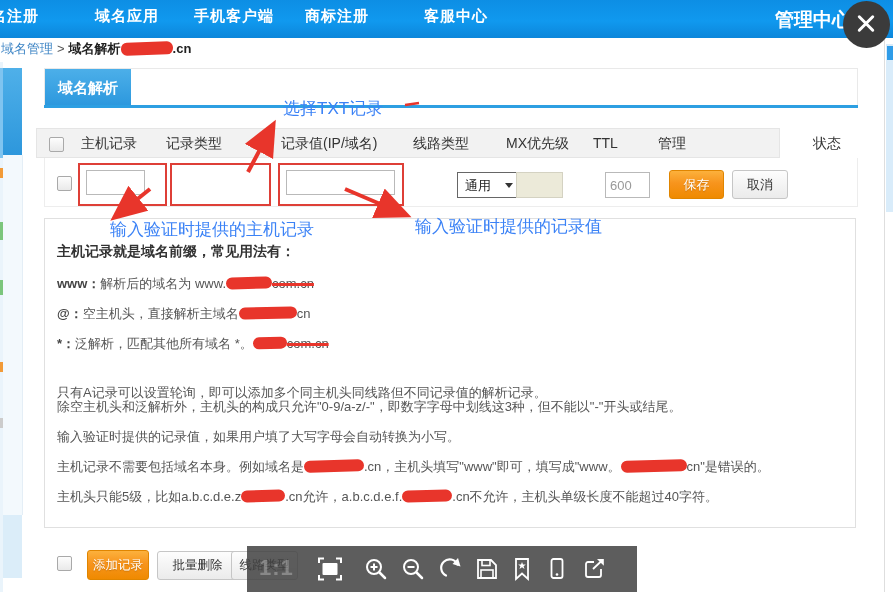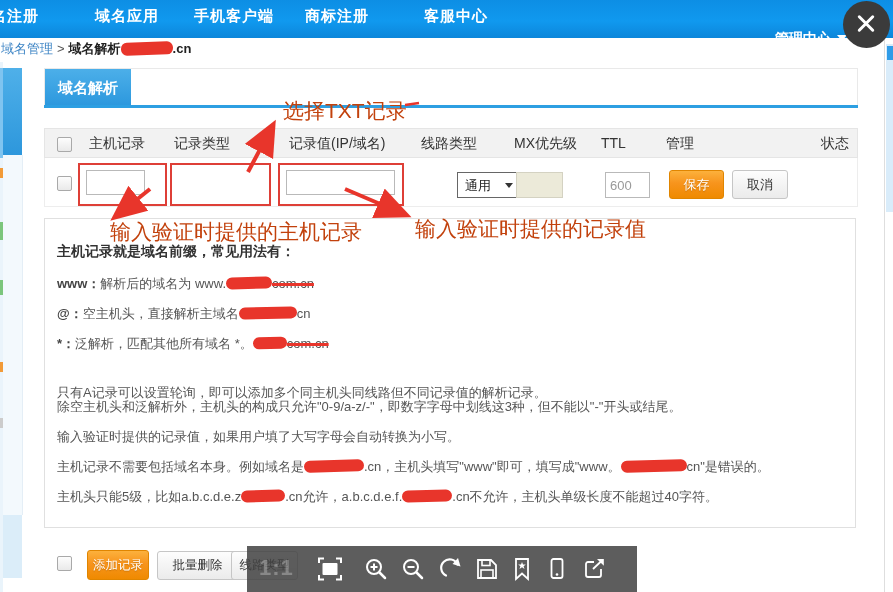--- a/index.html
+++ b/index.html
@@ -7,21 +7,21 @@
     width:893px;height:592px;position:relative;overflow:hidden;
     background:#ffffff;
     font-family:"Liberation Sans","DejaVu Sans",sans-serif;
     -webkit-font-smoothing:antialiased;
   }
   
   .navbar{position:absolute;left:0;top:0;width:893px;height:38px;
     background:linear-gradient(180deg,#0d8ee4 0%,#1099ef 55%,#0c86da 100%);z-index:10;}
   .nav-item{position:absolute;top:7px;color:#fff;font-size:15px;font-weight:bold;
     letter-spacing:1px;white-space:nowrap;cursor:pointer;}
-  .nav-right{position:absolute;top:7px;left:775px;color:#fff;font-size:14px;font-weight:bold;margin-top:23px;}
+  .nav-right{position:absolute;top:7px;left:775px;color:#fff;font-size:19px;font-weight:bold;}
   .nav-caret{display:inline-block;width:0;height:0;border-left:5px solid transparent;
     border-right:5px solid transparent;border-top:6px solid #fff;margin-left:6px;vertical-align:2px;}
   
   .close-btn{position:absolute;left:843px;top:1px;width:47px;height:47px;border-radius:50%;
     background:#3b3b3b;z-index:60;cursor:pointer;}
   .close-btn span{position:absolute;left:12px;top:21px;width:22px;height:3px;background:#fff;border-radius:2px;}
   .close-btn span:first-child{transform:rotate(45deg);}
   .close-btn span:last-child{transform:rotate(-45deg);}
   
   .breadcrumb{position:absolute;left:0;top:40px;height:20px;font-size:13px;color:#333;
@@ -33,42 +33,42 @@
   .sliver{position:absolute;z-index:1;}
   
   .tabbar{position:absolute;left:44px;top:68px;width:814px;height:39px;background:#fff;
     border:1px solid #e9e9e9;border-bottom:none;box-sizing:border-box;z-index:5;}
   .tab{position:absolute;top:0;height:38px;line-height:38px;text-align:center;font-size:15px;cursor:pointer;}
   .tab-active{left:0;width:86px;background:linear-gradient(180deg,#4cafe9,#2b97dd);
     color:#fff;font-weight:bold;}
   .tab-idle{left:86px;width:89px;color:#333;border-right:1px solid #e4e4e4;}
   .tab-underline{position:absolute;left:44px;top:105px;width:814px;height:3px;background:#2d9fe2;z-index:5;}
   
-  .thead{position:absolute;left:44px;top:128px;width:814px;height:30px;background:#f2f2f2;
+  .thead{position:absolute;left:36px;top:128px;width:744px;height:30px;background:#f2f2f2;
     border:1px solid #e5e5e5;box-sizing:border-box;z-index:5;}
   .th{position:absolute;top:6px;font-size:14px;color:#333;white-space:nowrap;}
   .trow{position:absolute;left:44px;top:158px;width:814px;height:49px;background:#fff;
     border:1px solid #ededed;border-top:none;box-sizing:border-box;z-index:5;}
   .checkbox{position:absolute;width:13px;height:13px;background:linear-gradient(#fdfdfd,#e9e9e9);
     border:1px solid #a9a9a9;border-radius:2px;cursor:pointer;}
   .txt-input{position:absolute;border:1px solid #b9b9b9;background:#fff;font-size:13px;
     color:#999;padding:0 4px;box-sizing:border-box;}
   .redbox{position:absolute;border:2px solid #de3f37;background:transparent;z-index:25;pointer-events:none;}
   .fake-select{position:absolute;background:#fff;border:1px solid #666;box-sizing:border-box;
     font-size:13px;color:#222;cursor:pointer;}
   .fake-select .sel-label{position:absolute;left:7px;top:4px;white-space:nowrap;}
   .sel-caret{position:absolute;right:7px;top:10px;width:0;height:0;border-left:4px solid transparent;
     border-right:4px solid transparent;border-top:5px solid #333;}
   .btn{position:absolute;box-sizing:border-box;text-align:center;font-size:13px;cursor:pointer;
     border-radius:3px;white-space:nowrap;}
   .btn-orange{background:linear-gradient(180deg,#fcb13c,#f7941d 45%,#ef8a00);
     border:1px solid #e08500;color:#fff;font-weight:normal;text-shadow:0 1px 1px rgba(160,90,0,.5);}
   .btn-gray{background:linear-gradient(180deg,#fdfdfd,#ebebeb);border:1px solid #c6c6c6;color:#333;}
   
-  .red-note{position:absolute;color:#c2410c;font-size:21px;white-space:nowrap;z-index:30;font-weight:500;}
+  .red-note{position:absolute;color:#3b82f6;font-size:17px;white-space:nowrap;z-index:30;font-weight:500;}
   .scribble{display:inline-block;height:12px;background:#e8352b;border-radius:6px;
     vertical-align:-1px;transform:rotate(-1.5deg);}
   .crumb-scribble{display:inline-block;height:13px;width:52px;background:#e8352b;
     border-radius:6px;vertical-align:-2px;transform:rotate(-2deg);}
   .struck{text-decoration:line-through;text-decoration-color:#e8352b;text-decoration-thickness:3px;}
   
   .helpbox{position:absolute;left:44px;top:218px;width:812px;height:310px;background:#fff;
     border:1px solid #e0e0e0;box-sizing:border-box;z-index:4;}
   .help-line{position:absolute;left:57px;font-size:13px;color:#555;white-space:nowrap;z-index:6;}
   .help-title{font-size:14px;font-weight:bold;color:#333;}

